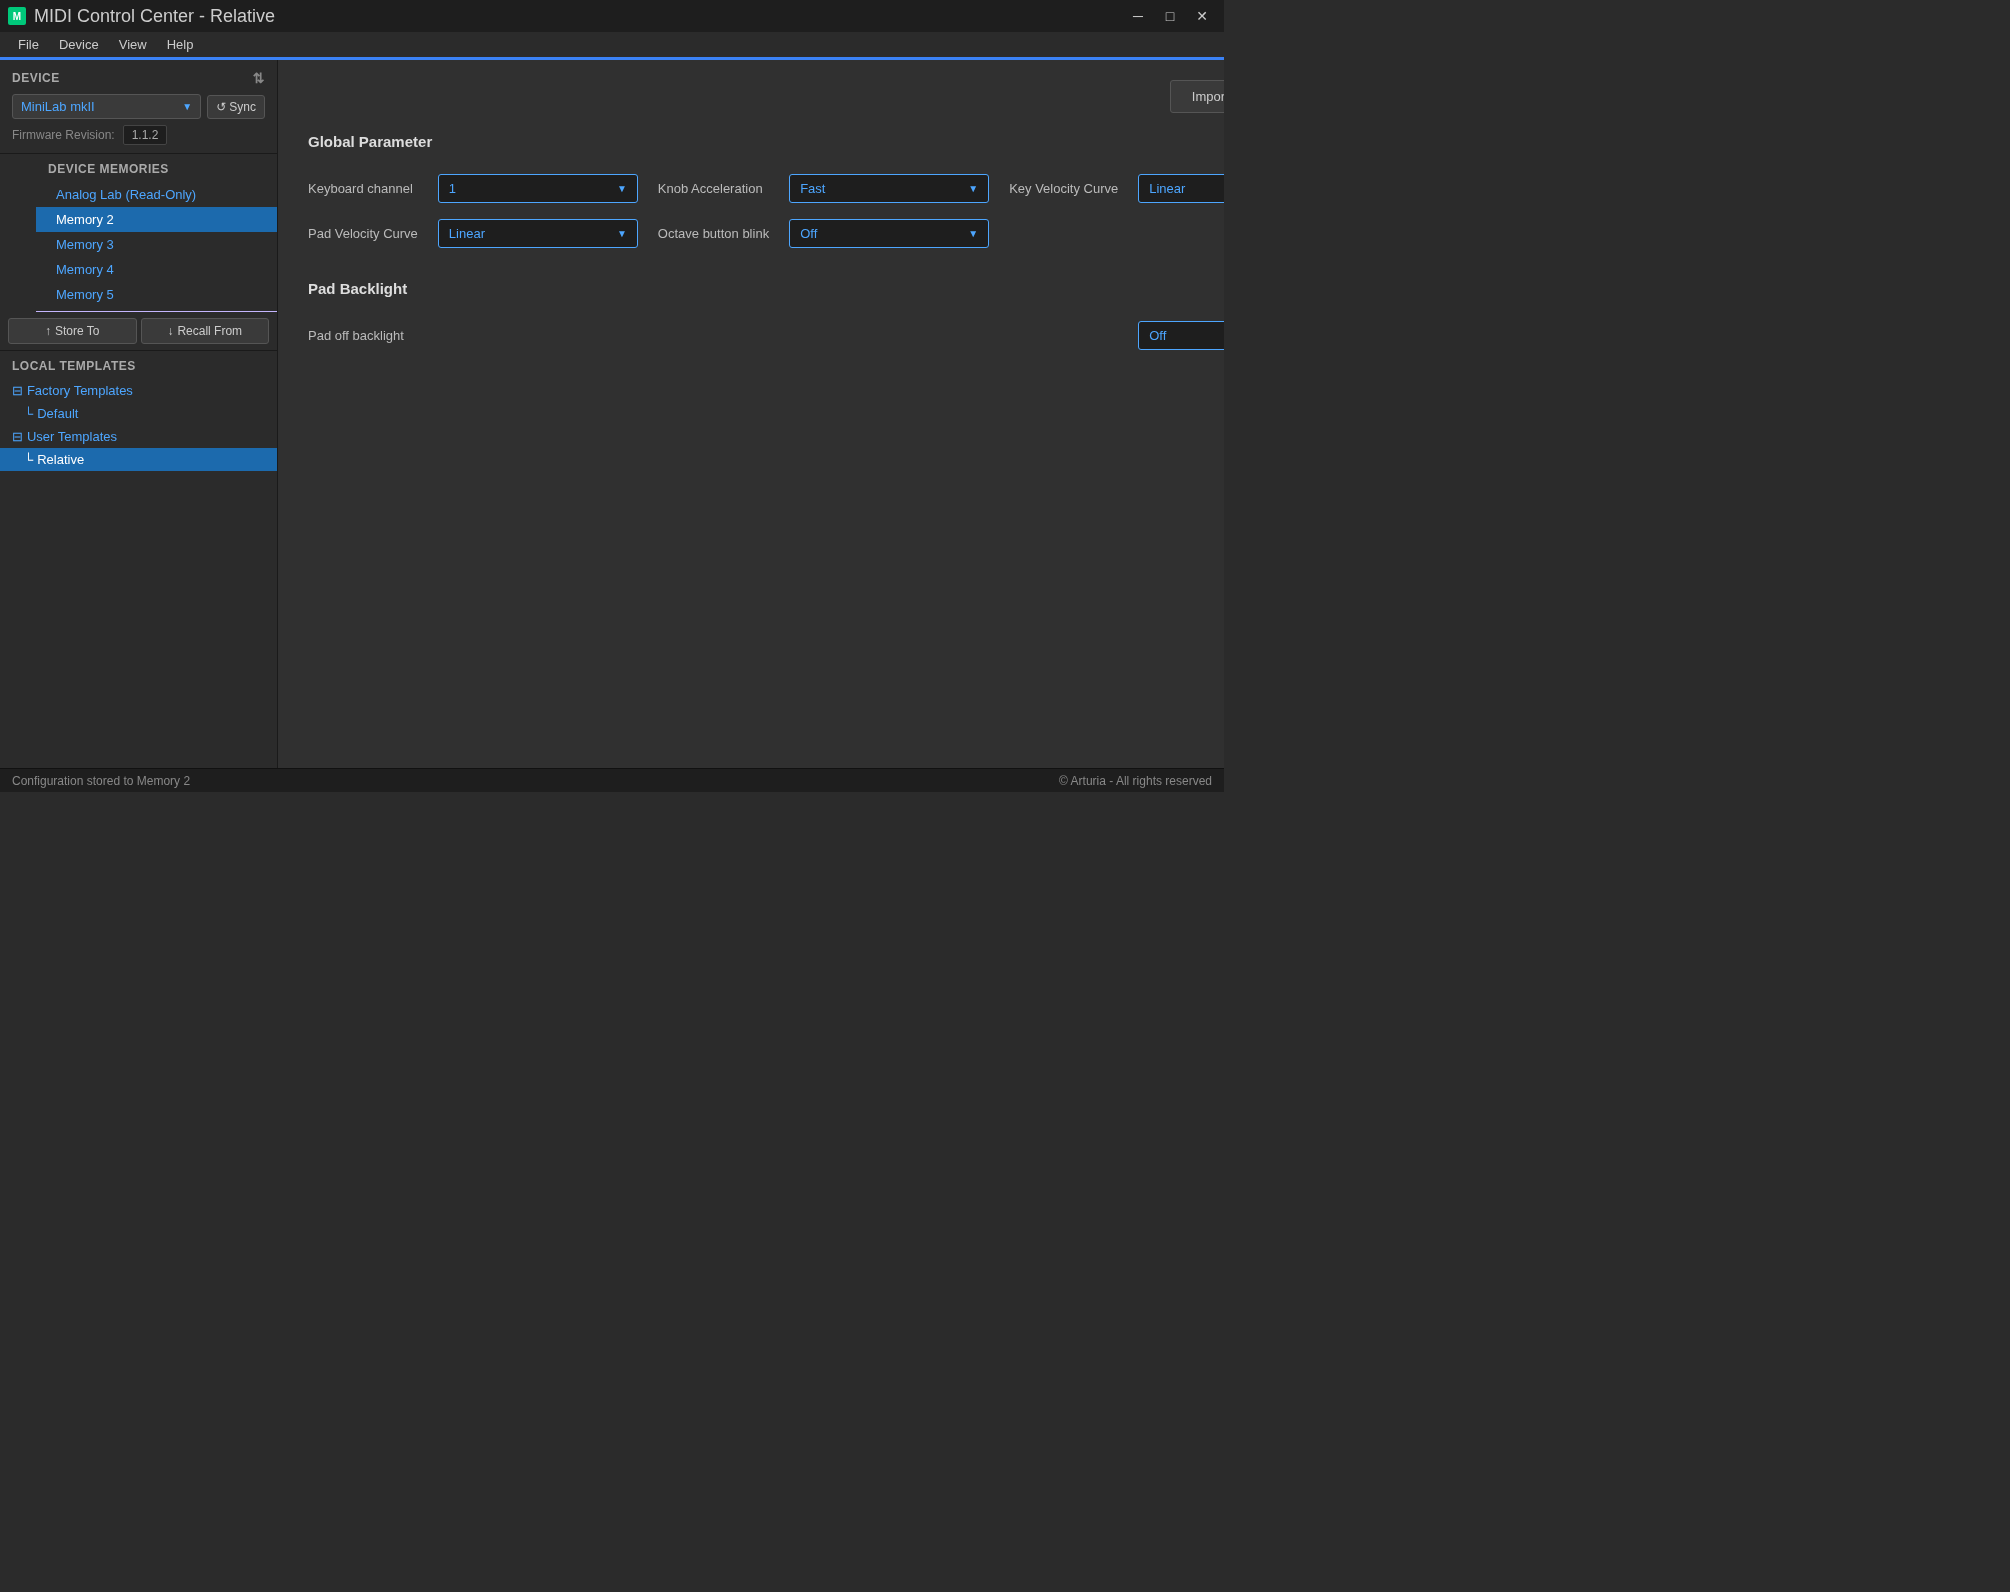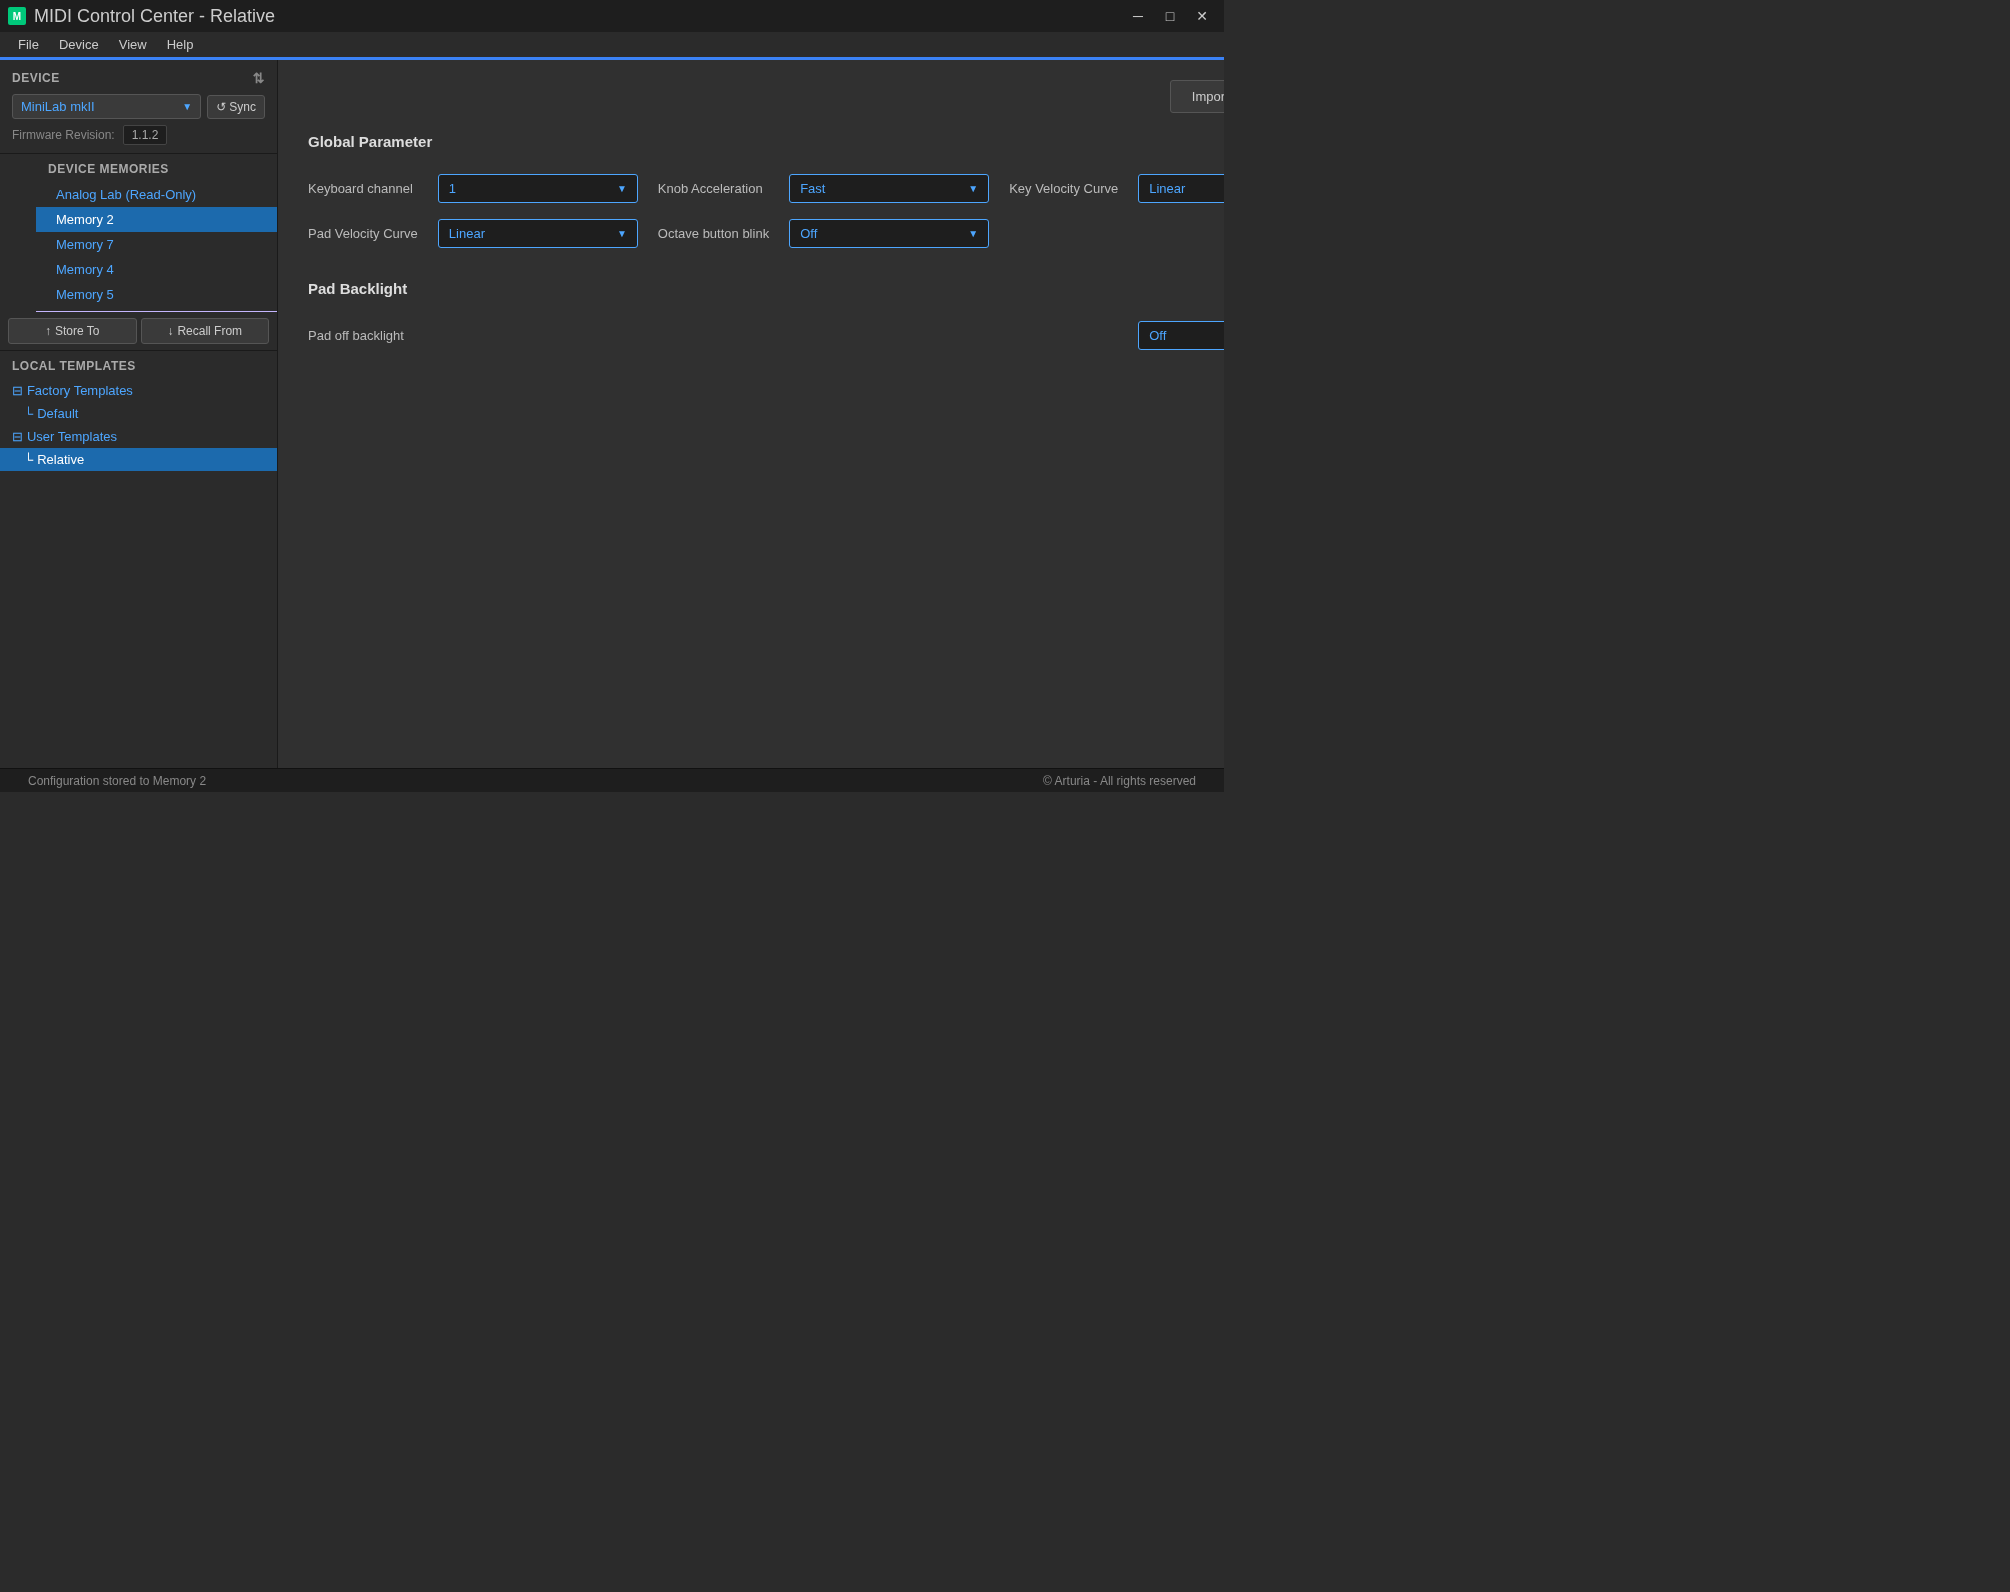--- a/index.html
+++ b/index.html
@@ -378,21 +378,21 @@
       gap: 16px 20px;
     }
 
     
     .statusbar {
       background: #1e1e1e;
       height: 24px;
       display: flex;
       align-items: center;
       justify-content: space-between;
-      padding: 0 28px;
+      padding: 0 12px;
       font-size: 12px;
       color: #888;
       border-top: 1px solid #111;
     }
 
     
     ::-webkit-scrollbar { width: 6px; }
     ::-webkit-scrollbar-track { background: #1e1e1e; }
     ::-webkit-scrollbar-thumb { background: #555; border-radius: 3px; }
   </style>
@@ -441,21 +441,21 @@
         <span>Firmware Revision:</span>
         <span class="firmware-value">1.1.2</span>
       </div>
     </div>
 
     <div class="memories-section">
       <div class="memories-header">DEVICE MEMORIES</div>
       <div class="memories-list">
         <div class="memory-item">Analog Lab (Read-Only)</div>
         <div class="memory-item selected">Memory 2</div>
-        <div class="memory-item">Memory 7</div>
+        <div class="memory-item">Memory 3</div>
         <div class="memory-item">Memory 4</div>
         <div class="memory-item">Memory 5</div>
       </div>
     </div>
 
     <div class="store-recall-row">
       <button class="store-btn">
         <span>↑</span>
         <span>Store To</span>
       </button>

